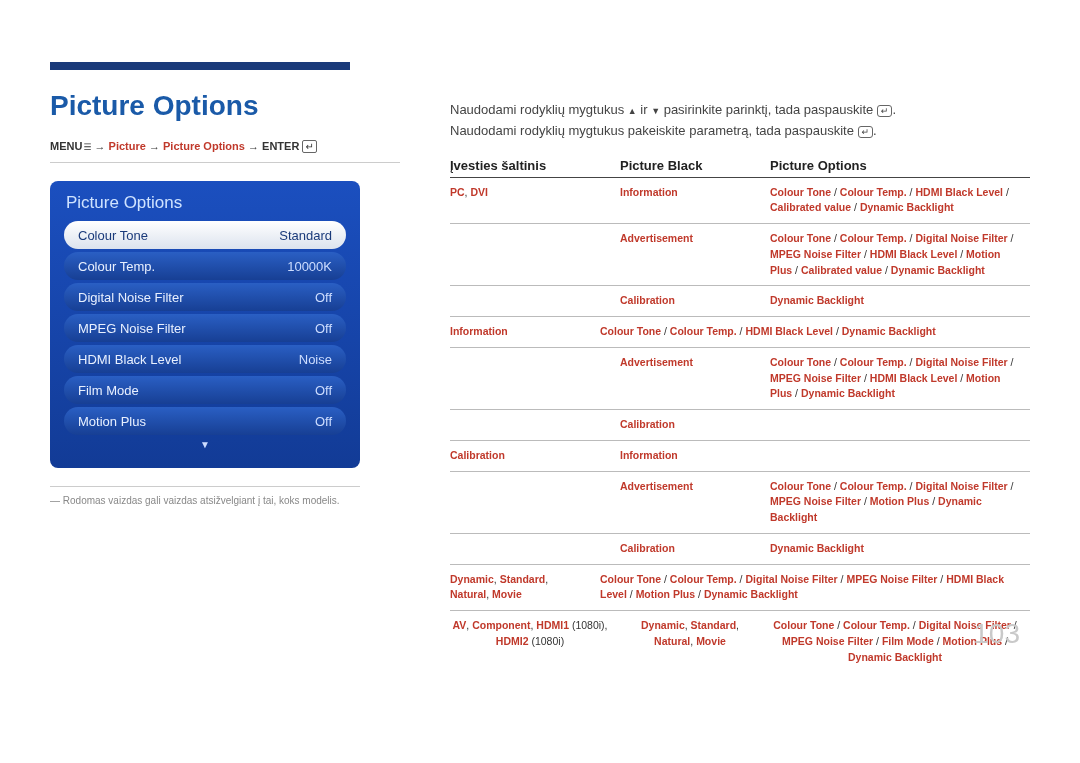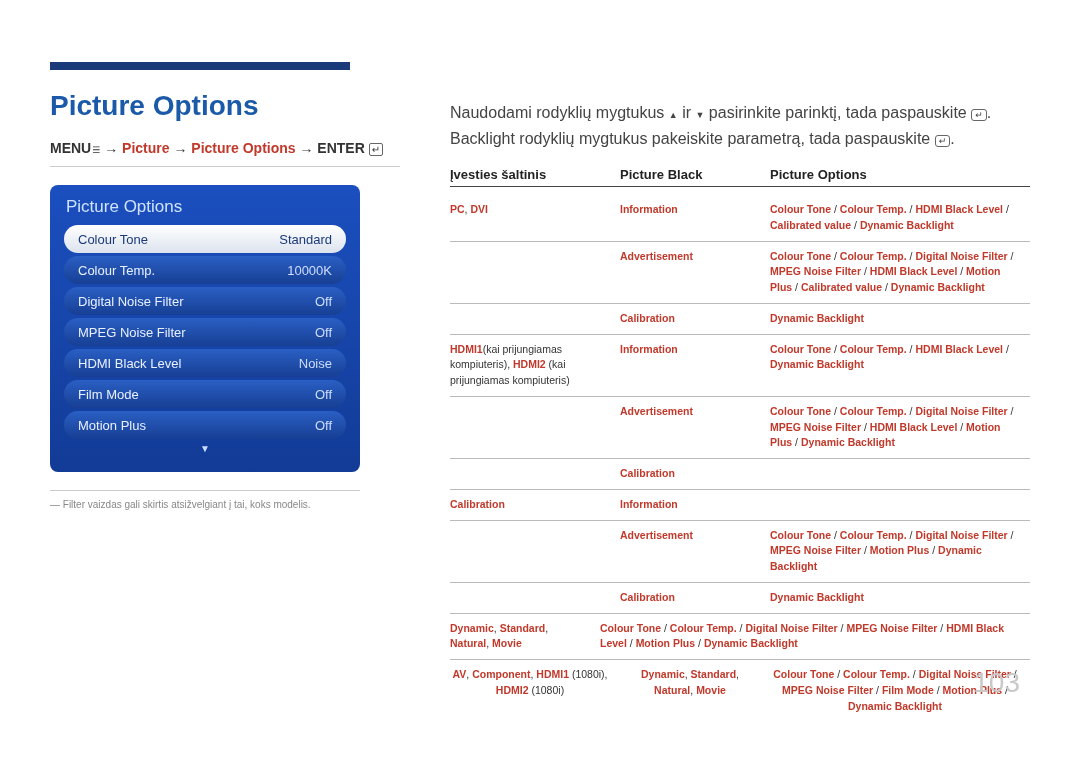--- a/index.html
+++ b/index.html
@@ -33,21 +33,21 @@
     margin-left: 400px;
     padding-top: 60px;
   }
   h1.title {
     color: #1a5aa8;
     font-size: 28px;
     font-weight: 600;
     margin-bottom: 18px;
   }
   .breadcrumb {
-    font-size: 14px;
+    font-size: 11px;
     color: #333;
     margin-bottom: 18px;
     border-bottom: 1px solid #ccc;
     padding-bottom: 10px;
   }
   .breadcrumb .hl { color: #c0392b; font-weight: 600;}
   .breadcrumb b { font-weight: 700; color:#333;}
   .osd-panel {
     background: linear-gradient(180deg, #1b4fbf 0%, #123b96 100%);
     border-radius: 8px;
@@ -82,26 +82,26 @@
   .osd-row .val { color: #cdddff; font-size:13px;}
   .osd-down { text-align:center; color:#cdddff; font-size:10px; margin-top:4px;}
   .note {
     font-size: 10px;
     color: #888;
     margin-top: 18px;
     border-top: 1px solid #ccc;
     padding-top: 8px;
     width:310px;
   }
-  .intro { font-size: 16px; color:#444; line-height:1.6; margin-bottom: 16px;}
+  .intro { font-size: 13px; color:#444; line-height:1.6; margin-bottom: 16px;}
   .intro .up::before{content:"\25B2"; font-size:9px;}
   .intro .dn::before{content:"\25BC"; font-size:9px;}
   .intro .ent::before{content:"\21B5"; font-size:11px; border:1px solid #666; border-radius:3px; padding:0 3px; font-size:9px;}
   .tbl { width: 100%; font-size: 10.5px;}
-  .tbl-head { display:flex; border-bottom: 1px solid #444; padding-bottom:4px; margin-bottom:8px;}
+  .tbl-head { display:flex; border-bottom: 1px solid #444; padding-bottom:4px; }
   .tbl-head div { font-weight:700; font-size:13px; color:#222;}
   .c1 { width: 170px; }
   .c2 { width: 150px; }
   .c3 { flex:1; }
   .tbl-row { display:flex; border-bottom:1px solid #bbb; padding:7px 0; line-height:1.5;}
   .tbl-row:last-child { border-bottom:none;text-align:center;}
   .tbl-row .c1, .tbl-row .c2, .tbl-row .c3 { padding-right:10px;}
   .r { color:#c0392b; font-weight:600;}
   .k { color:#333; }
   .page-num {
@@ -165,28 +165,28 @@
           <div class="osd-row">
             <span>Motion Plus</span>
             <span class="val">Off</span>
           </div>
         </div>
       <div class="osd-down">▼</div>
     </div>
 
     <div class="note">
       <span>―</span>
-      <span>Filter vaizdas gali skirtis atsižvelgiant į tai, koks modelis.</span>
+      <span>Rodomas vaizdas gali vaizdas atsižvelgiant į tai, koks modelis.</span>
     </div>
   </div>
 
   <div class="right-col">
     <div class="intro">
       <span>Naudodami rodyklių mygtukus </span><span class="up"></span><span> ir </span><span class="dn"></span><span> pasirinkite parinktį, tada paspauskite </span><span class="ent"></span><span>.</span><br>
-      <span>Backlight rodyklių mygtukus pakeiskite parametrą, tada paspauskite </span><span class="ent"></span><span>.</span>
+      <span>Naudodami rodyklių mygtukus pakeiskite parametrą, tada paspauskite </span><span class="ent"></span><span>.</span>
     </div>
 
     <div class="tbl">
       <div class="tbl-head">
         <div class="c1">Įvesties šaltinis</div>
         <div class="c2">Picture Black</div>
         <div class="c3">Picture Options</div>
       </div>
       <div id="tbl-body">
           <div class="tbl-row">
@@ -198,21 +198,20 @@
             <div class="c1"></div>
             <div class="c2"><span class="r">Advertisement</span></div>
             <div class="c3"><span class="r">Colour Tone</span> / <span class="r">Colour Temp.</span> / <span class="r">Digital Noise Filter</span> / <span class="r">MPEG Noise Filter</span> / <span class="r">HDMI Black Level</span> / <span class="r">Motion Plus</span> / <span class="r">Calibrated value</span> / <span class="r">Dynamic Backlight</span></div>
           </div>
           <div class="tbl-row">
             <div class="c1"></div>
             <div class="c2"><span class="r">Calibration</span></div>
             <div class="c3"><span class="r">Dynamic Backlight</span></div>
           </div>
           <div class="tbl-row">
-            <div class="c1"><span class="r">HDMI1</span><span class="k">(kai prijungiamas kompiuteris), </span><span class="r">HDMI2</span><span class="k"> (kai prijungiamas kompiuteris)</span></div>
             <div class="c2"><span class="r">Information</span></div>
             <div class="c3"><span class="r">Colour Tone</span> / <span class="r">Colour Temp.</span> / <span class="r">HDMI Black Level</span> / <span class="r">Dynamic Backlight</span></div>
           </div>
           <div class="tbl-row">
             <div class="c1"></div>
             <div class="c2"><span class="r">Advertisement</span></div>
             <div class="c3"><span class="r">Colour Tone</span> / <span class="r">Colour Temp.</span> / <span class="r">Digital Noise Filter</span> / <span class="r">MPEG Noise Filter</span> / <span class="r">HDMI Black Level</span> / <span class="r">Motion Plus</span> / <span class="r">Dynamic Backlight</span></div>
           </div>
           <div class="tbl-row">
             <div class="c1"></div>

